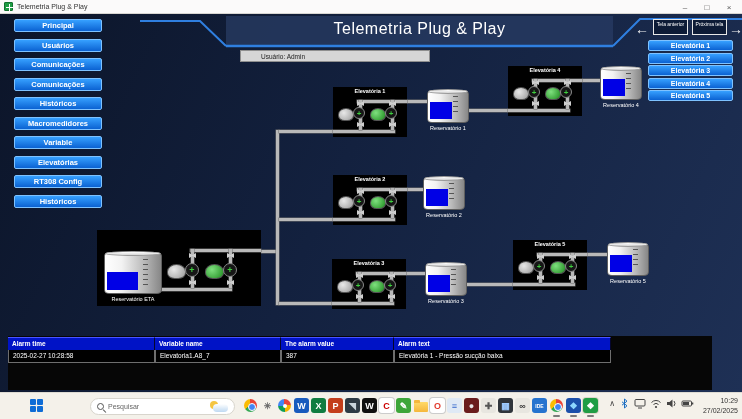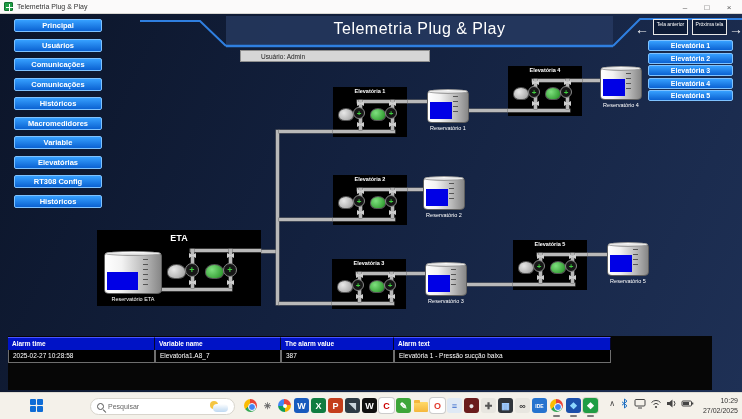--- a/index.html
+++ b/index.html
@@ -238,21 +238,20 @@
           <div class="tank-ticks"></div>
         </div>
         <div class="tank-label" style="left: 586px; top: 88px;">Reservatório 4</div>
         <div class="tank" style="left: 607px; top: 229px; width: 42px; height: 33px;">
           <div class="tank-top"></div>
           <div class="tank-fill"></div>
           <div class="tank-ticks"></div>
         </div>
         <div class="tank-label" style="left: 593px; top: 264px;">Reservatório 5</div>
         <div class="station" style="left: 97px; top: 216px; width: 164px; height: 76px;">
-          <div class="st-label" style="font-size: 9px; top: 3px;">ETA</div>
           <div class="pipe" style="left: 93px; top: 19px; width: 71px; height: 2.5px;"></div>
           <div class="pipe" style="left: 58px; top: 58px; width: 77px; height: 2.5px;"></div>
           <div class="pipe" style="left: 94px; top: 19px; width: 2.5px; height: 39px;"></div>
           <div class="pipe" style="left: 132px; top: 19px; width: 2.5px; height: 39px;"></div>
           <div class="pump gray" style="left: 70px; top: 34px; width: 19px; height: 15px;"></div>
           <div class="wheel" style="left: 88px; top: 33px; width: 14px; height: 14px; font-size: 9px;">+</div>
           <div class="pump green" style="left: 108px; top: 34px; width: 19px; height: 15px;"></div>
           <div class="wheel" style="left: 126px; top: 33px; width: 14px; height: 14px; font-size: 9px;">+</div>
           <div class="valve" style="left: 92px; top: 23px;"></div>
           <div class="valve" style="left: 130px; top: 23px;"></div>

